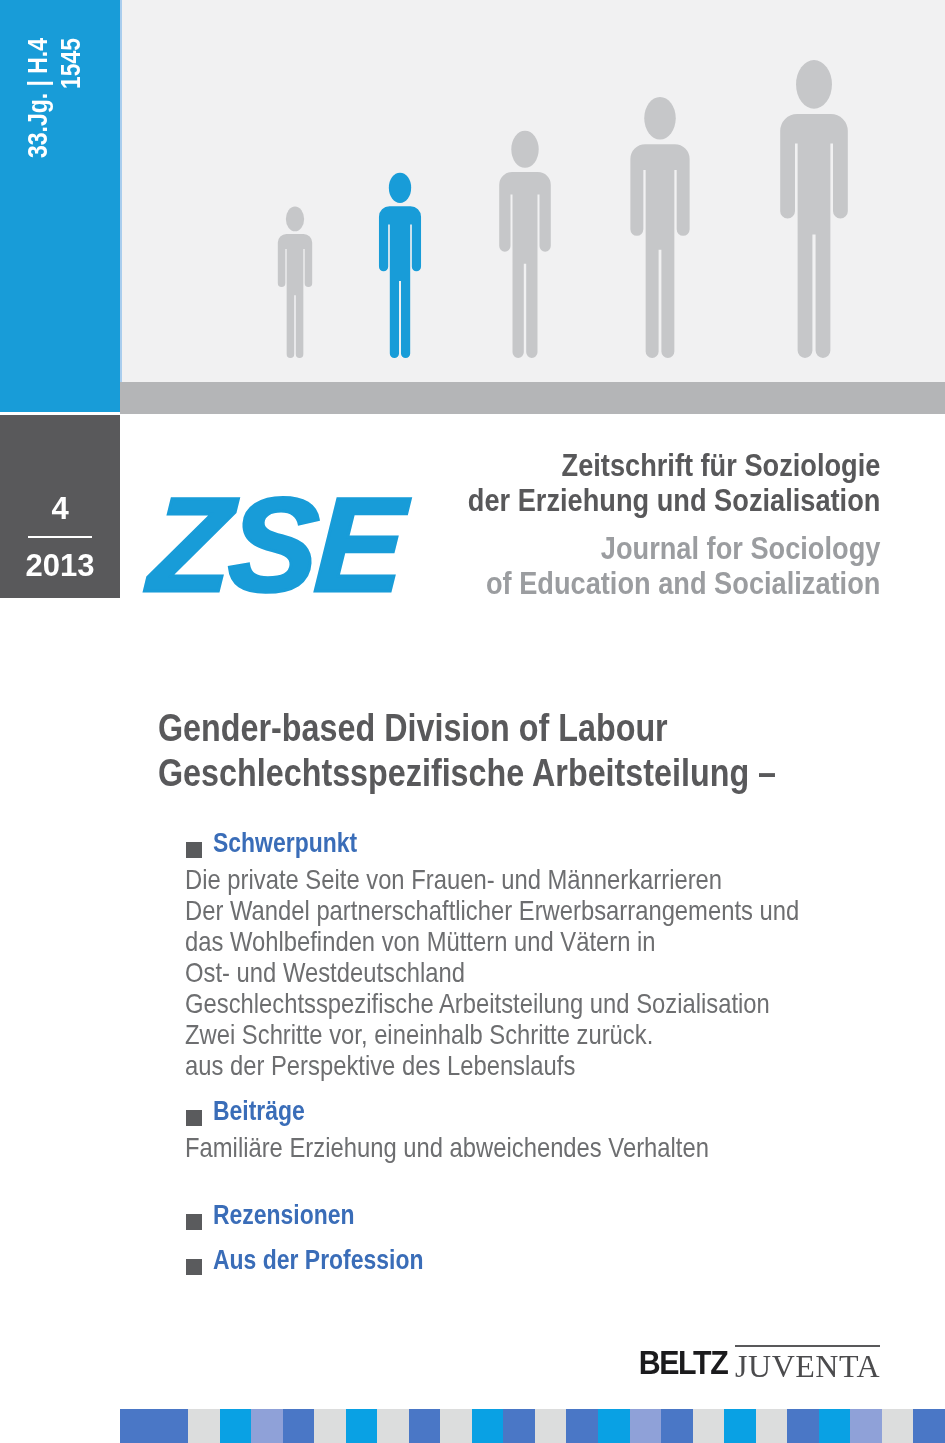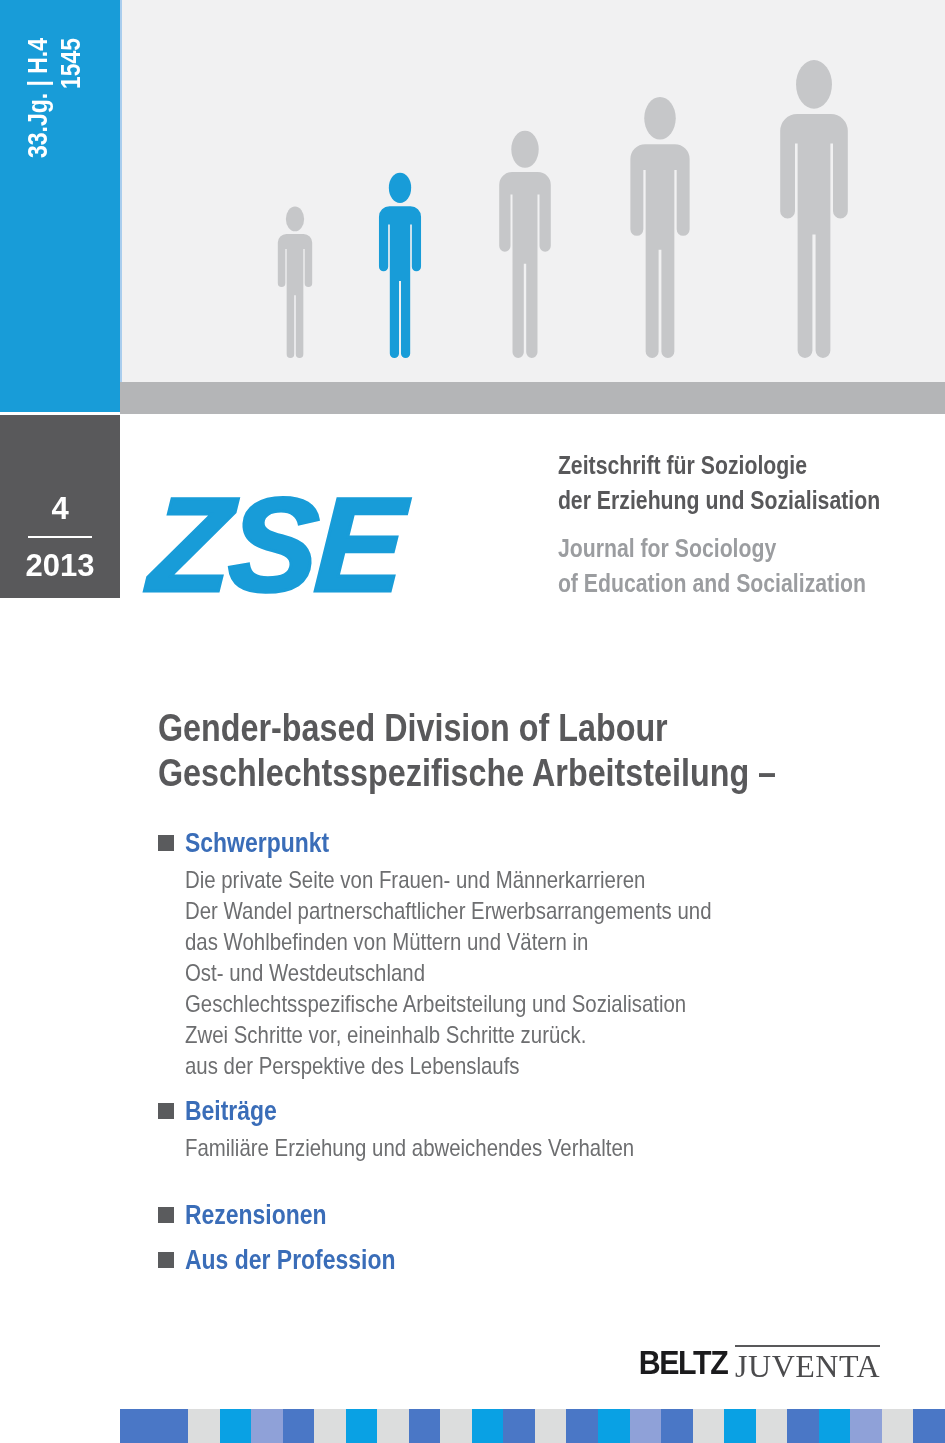--- a/index.html
+++ b/index.html
@@ -26,36 +26,36 @@
   #issue-box { position:absolute; left:0; top:415px; width:120px; height:183px; background:#59595b;
                color:#ffffff; text-align:center; font-weight:bold; font-size:31px; padding-top:76px; }
   #issue-divider { width:64px; height:2px; background:#ffffff; margin:9px auto 10px auto; }
 
   
   #zse { position:absolute; left:150px; top:478px; color:#189cd8; font-style:italic; font-weight:bold;
          font-size:134px; line-height:1; letter-spacing:-3px; transform:skewX(-3deg);
          -webkit-text-stroke:3px #189cd8; }
 
   
-  #titles-right { position:absolute; right:65px; top:448px; 
-                  font-weight:bold; font-size:25px; line-height:35px; }
+  #titles-right { position:absolute; right:65px; top:448px; text-align:right;
+                  font-weight:bold; font-size:32px; line-height:35px; }
   .title-de { color:#58585a; }
   .title-en { color:#9b9da0; }
   .title-gap { height:13px; }
 
   
   #main-title { position:absolute; left:158px; top:706px; color:#59595b;
                 font-weight:bold; font-size:38px; line-height:45px; }
 
   
   .section { position:absolute; left:158px; width:700px; }
-  .section-heading { display:flex; align-items:center; }
+  .section-heading { display:flex; align-items:flex-end;margin-left:28px; }
   .bullet { flex:none; width:16px; height:16px; background:#5a5b5d; margin-right:11px; }
   .heading-label { color:#3a6db8; font-weight:bold; font-size:27px; line-height:30px; }
-  .section-items { margin-left:27px; margin-top:6px; color:#6d6e70; font-size:24px; line-height:31px; }
+  .section-items { margin-left:27px; margin-top:6px; color:#6d6e70; font-size:28px; line-height:31px; }
   #section-schwerpunkt { top:828px; }
   #section-beitraege   { top:1096px; }
   #section-rezensionen { top:1200px; }
   #section-profession  { top:1245px; }
 
   
   #publisher { position:absolute; right:65px; top:1344px; display:flex; align-items:flex-end;margin-left:42px; }
   #publisher-beltz { font-weight:bold; font-size:33px; letter-spacing:-1.5px; color:#1b1b1d;
                      transform:scaleX(.92); transform-origin:100% 100%; }
   #publisher-juventa { font-family:"Liberation Serif", serif; font-size:32px; letter-spacing:.5px;

